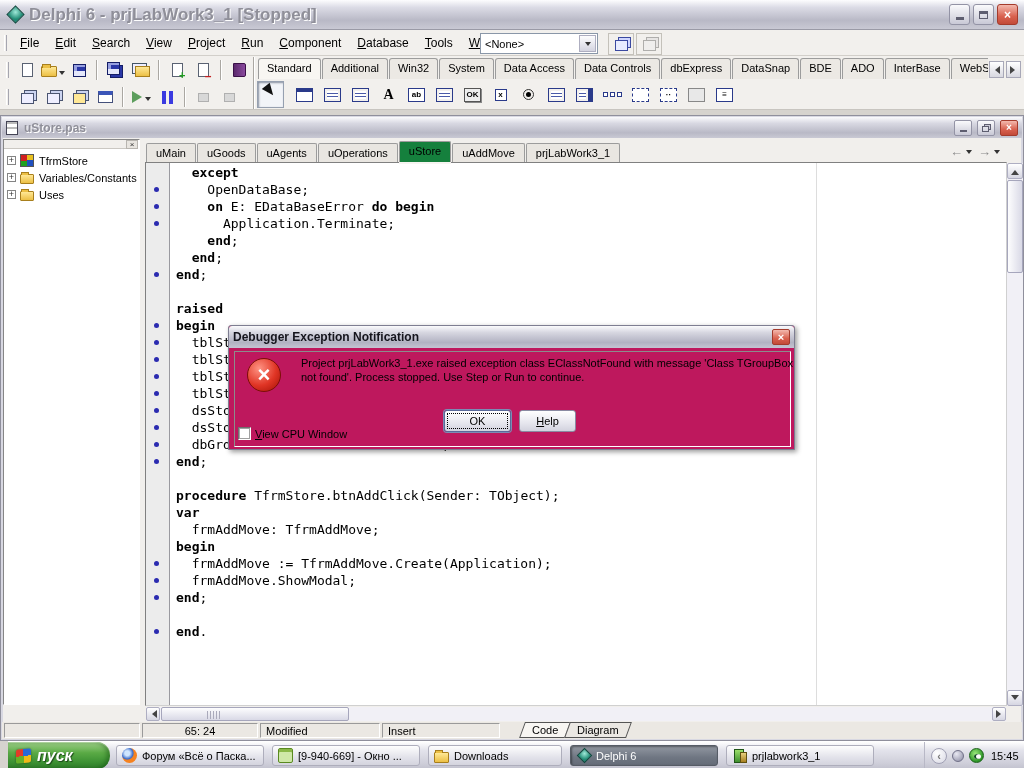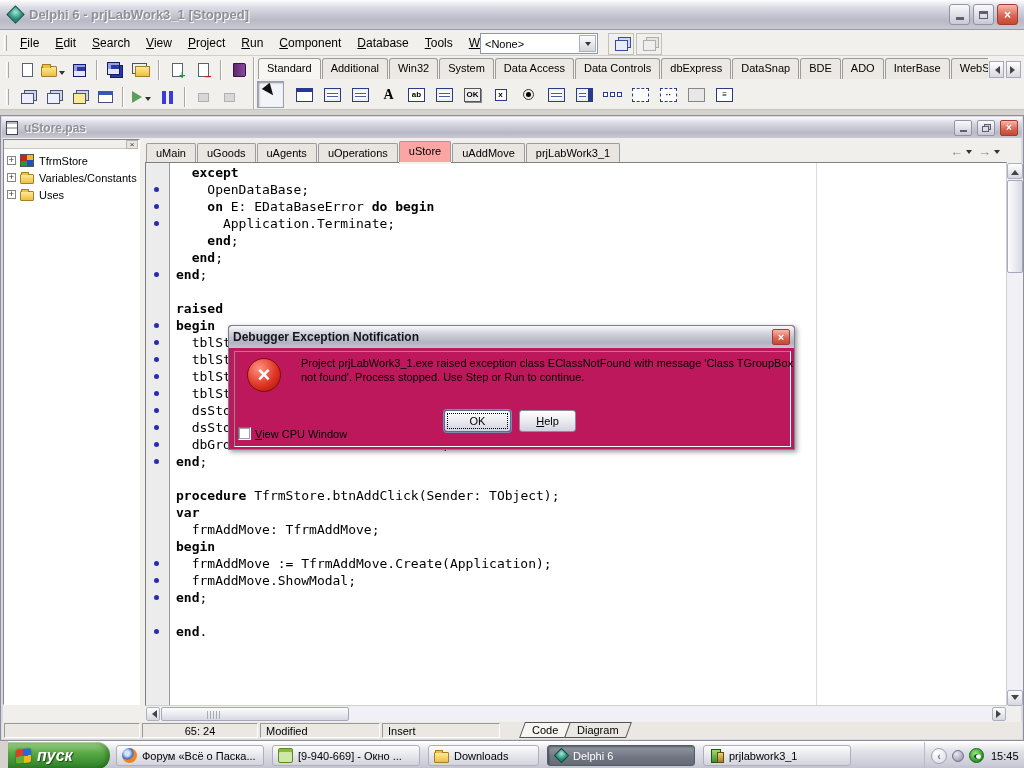--- a/index.html
+++ b/index.html
@@ -10,21 +10,21 @@
   }
   .abs { position:absolute; }
 
   
   .titlebar { left:0; top:0; width:1024px; height:30px;
     background:linear-gradient(180deg,#fdfdfe 0%,#dcdce6 25%,#b9b9c6 70%,#c9c9d4 100%);
     border-bottom:1px solid #9a9aa6; display:flex; align-items:center; padding:0 6px; z-index:5; }
   .app-icon { width:17px; height:17px; margin-right:6px; position:relative; }
   .app-icon::before { content:""; position:absolute; left:3px; top:2px; width:11px; height:11px;
     transform:rotate(45deg); background:radial-gradient(circle at 35% 35%,#9fe8d8,#1f8a74 70%); border:1px solid #0e4a3e; }
-  .title-text { font-size:13px; font-weight:bold; color:#8f8f99; text-shadow:1px 1px 0 #fff; }
+  .title-text { font-size:17px; font-weight:bold; color:#8f8f99; text-shadow:1px 1px 0 #fff; }
   .winbtns { margin-left:auto; display:flex; gap:3px; }
   .wbtn { width:21px; height:21px; border-radius:3px; border:1px solid #9393a5;
     background:linear-gradient(180deg,#fafafc,#c9c9d6); display:flex; align-items:center; justify-content:center;
     color:#5e5e70; font-weight:bold; font-size:10px; }
   .wbtn .minbar { width:8px; height:3px; background:#5e5e70; margin-top:8px; }
   .wbtn .maxbox { width:9px; height:8px; border:1px solid #5e5e70; border-top:3px solid #5e5e70; }
   .wbtn.close { background:linear-gradient(180deg,#f3b9ae,#d9614f 60%,#c24a38); border-color:#a43b2c; color:#fff; font-size:12px; }
 
   
   .menubar { left:0; top:30px; width:1024px; height:26px; background:#f2f0ed;
@@ -114,21 +114,21 @@
   .plusbox { width:9px; height:9px; border:1px solid #848484; background:#fff; margin:0 4px 0 3px;
     display:flex; align-items:center; justify-content:center; font-size:9px; line-height:7px; color:#333; }
   .t-form { width:14px; height:13px; background:conic-gradient(#e8c020 0 25%, #2050c0 0 50%, #20a020 0 75%, #d02020 0); border:1px solid #555; margin-right:5px; }
   .t-folder { width:14px; height:10px; background:linear-gradient(180deg,#ffe896,#ecc045); border:1px solid #a87f1d; border-radius:1px; margin:2px 5px 0 0; position:relative; }
   .t-folder::before { content:""; position:absolute; left:0; top:-3px; width:6px; height:2px; background:#ecc045; border:1px solid #a87f1d; border-bottom:none; }
 
   
   #ed-tabs { left:146px; top:141px; height:21px; display:flex; align-items:flex-end; z-index:4; }
   .edtab { height:19px; padding:3px 9px 0; font-size:11px; background:#e9e6e1; border:1px solid #9c9c9c; border-bottom:none;
     border-radius:2px 2px 0 0; margin-right:1px; white-space:nowrap; }
-  .edtab.active { height:21px; background:#fca5a5; box-shadow:0 2px 0 #f6f4f1; }
+  .edtab.active { height:21px; background:#15803d; box-shadow:0 2px 0 #f6f4f1; }
   .navbtns { left:947px; top:142px; display:flex; z-index:4; }
   .navbtn { width:28px; height:19px; display:flex; align-items:center; justify-content:center; color:#8a8a8a; font-weight:bold; font-size:13px; }
 
   
   .codewrap { left:145px; top:162px; width:862px; height:544px; background:#fff; border:1px solid; border-color:#808080 #d0d0d0 #d0d0d0 #808080; z-index:3; }
   .gutterbg { left:146px; top:163px; width:24px; height:542px; background:#ececec; border-right:1px solid #9a9aa0; z-index:4; }
   .marginline { left:816px; top:163px; width:1px; height:542px; background:#ddd; z-index:4; }
   #code-lines { left:146px; top:164px; width:858px; height:540px; overflow:hidden; z-index:5; }
   .cl { display:flex; height:17px; }
   .g { width:24px; flex:0 0 24px; position:relative; }
@@ -188,21 +188,21 @@
     box-shadow:inset -3px 0 5px rgba(0,60,0,.4), inset 0 1px 0 #cdeebb;
     display:flex; align-items:center; padding-left:8px; gap:6px; }
   .flag { width:15px; height:14px; border-radius:2px; transform:skewY(-6deg);
     background:conic-gradient(#2868d8 0 25%, #f0b818 0 50%, #68b028 0 75%, #e23c28 0);
     box-shadow:0 0 2px rgba(0,0,0,.5); }
   .start-label { color:#fff; font-size:16px; font-weight:bold; font-style:italic; text-shadow:1px 1px 1px #1c4a18; }
   #task-items { position:absolute; left:108px; top:3px; height:21px; display:flex; gap:8px; }
   .titem { width:148px; height:21px; border:1px solid #aeaebc; border-radius:3px;
     background:linear-gradient(180deg,#fefefe,#e2e2ea 60%,#d4d4de); display:flex; align-items:center; gap:5px; padding:0 5px;
     font-size:11px; white-space:nowrap; overflow:hidden; }
-  .titem.small { width:111px; }
+  .titem.small { width:134px; }
   .titem.active { background:linear-gradient(180deg,#9298a2,#6f7682 60%,#656c78); border-color:#565c66; color:#fff;
     box-shadow:inset 1px 1px 2px rgba(0,0,0,.4); }
   .tic { width:15px; height:15px; flex:0 0 15px; }
   .tic-firefox { border-radius:50%; background:radial-gradient(circle at 35% 35%,#cfe6ff 0 18%,#3a6ac8 42%,#f58220 50% 100%); }
   .tic-chat { background:#cfe8a8; border:1px solid #5a8a20; border-radius:2px; box-shadow:inset 0 3px 0 #8ab848; }
   .tic-folder { background:linear-gradient(180deg,#ffe896,#ecc045); border:1px solid #a87f1d; border-radius:1px; height:11px; margin-top:3px; position:relative; }
   .tic-folder::before { content:""; position:absolute; left:0; top:-3px; width:6px; height:2px; background:#ecc045; border:1px solid #a87f1d; border-bottom:none; }
   .tic-delphi { position:relative; }
   .tic-delphi::before { content:""; position:absolute; left:3px; top:2px; width:9px; height:9px; transform:rotate(45deg);
     background:radial-gradient(circle at 35% 35%,#9fe8d8,#1f8a74 70%); border:1px solid #0e4a3e; }

